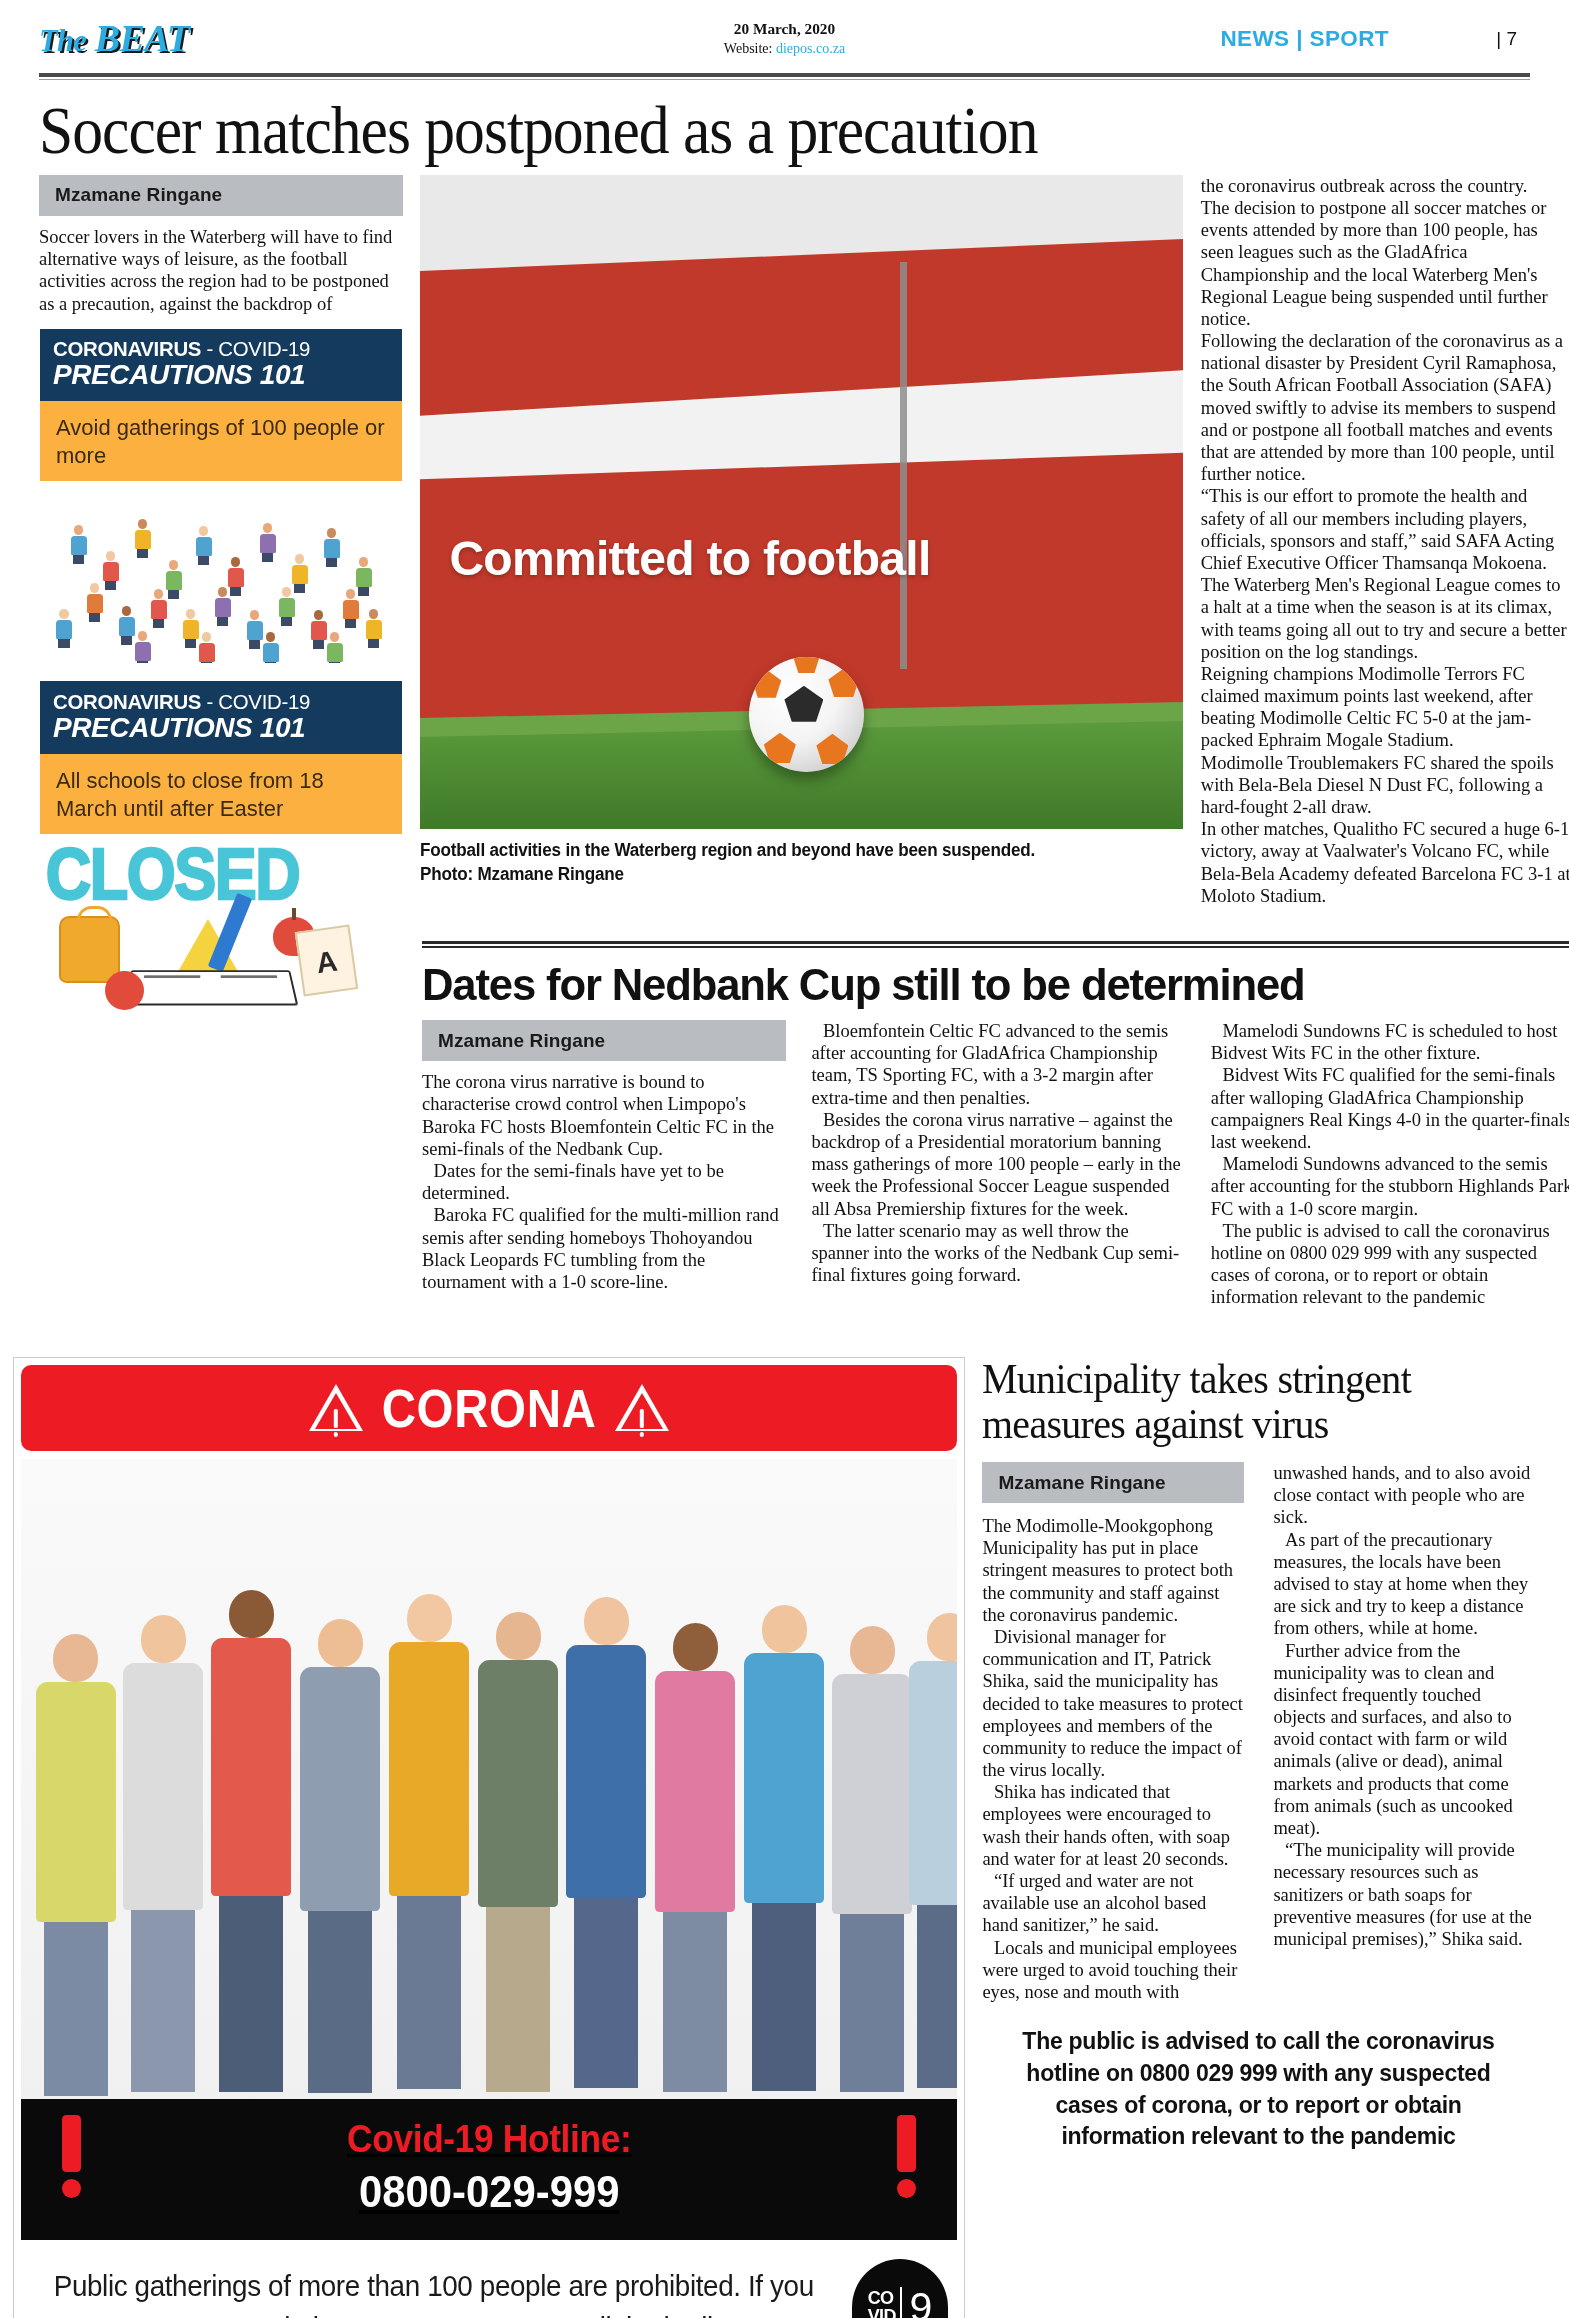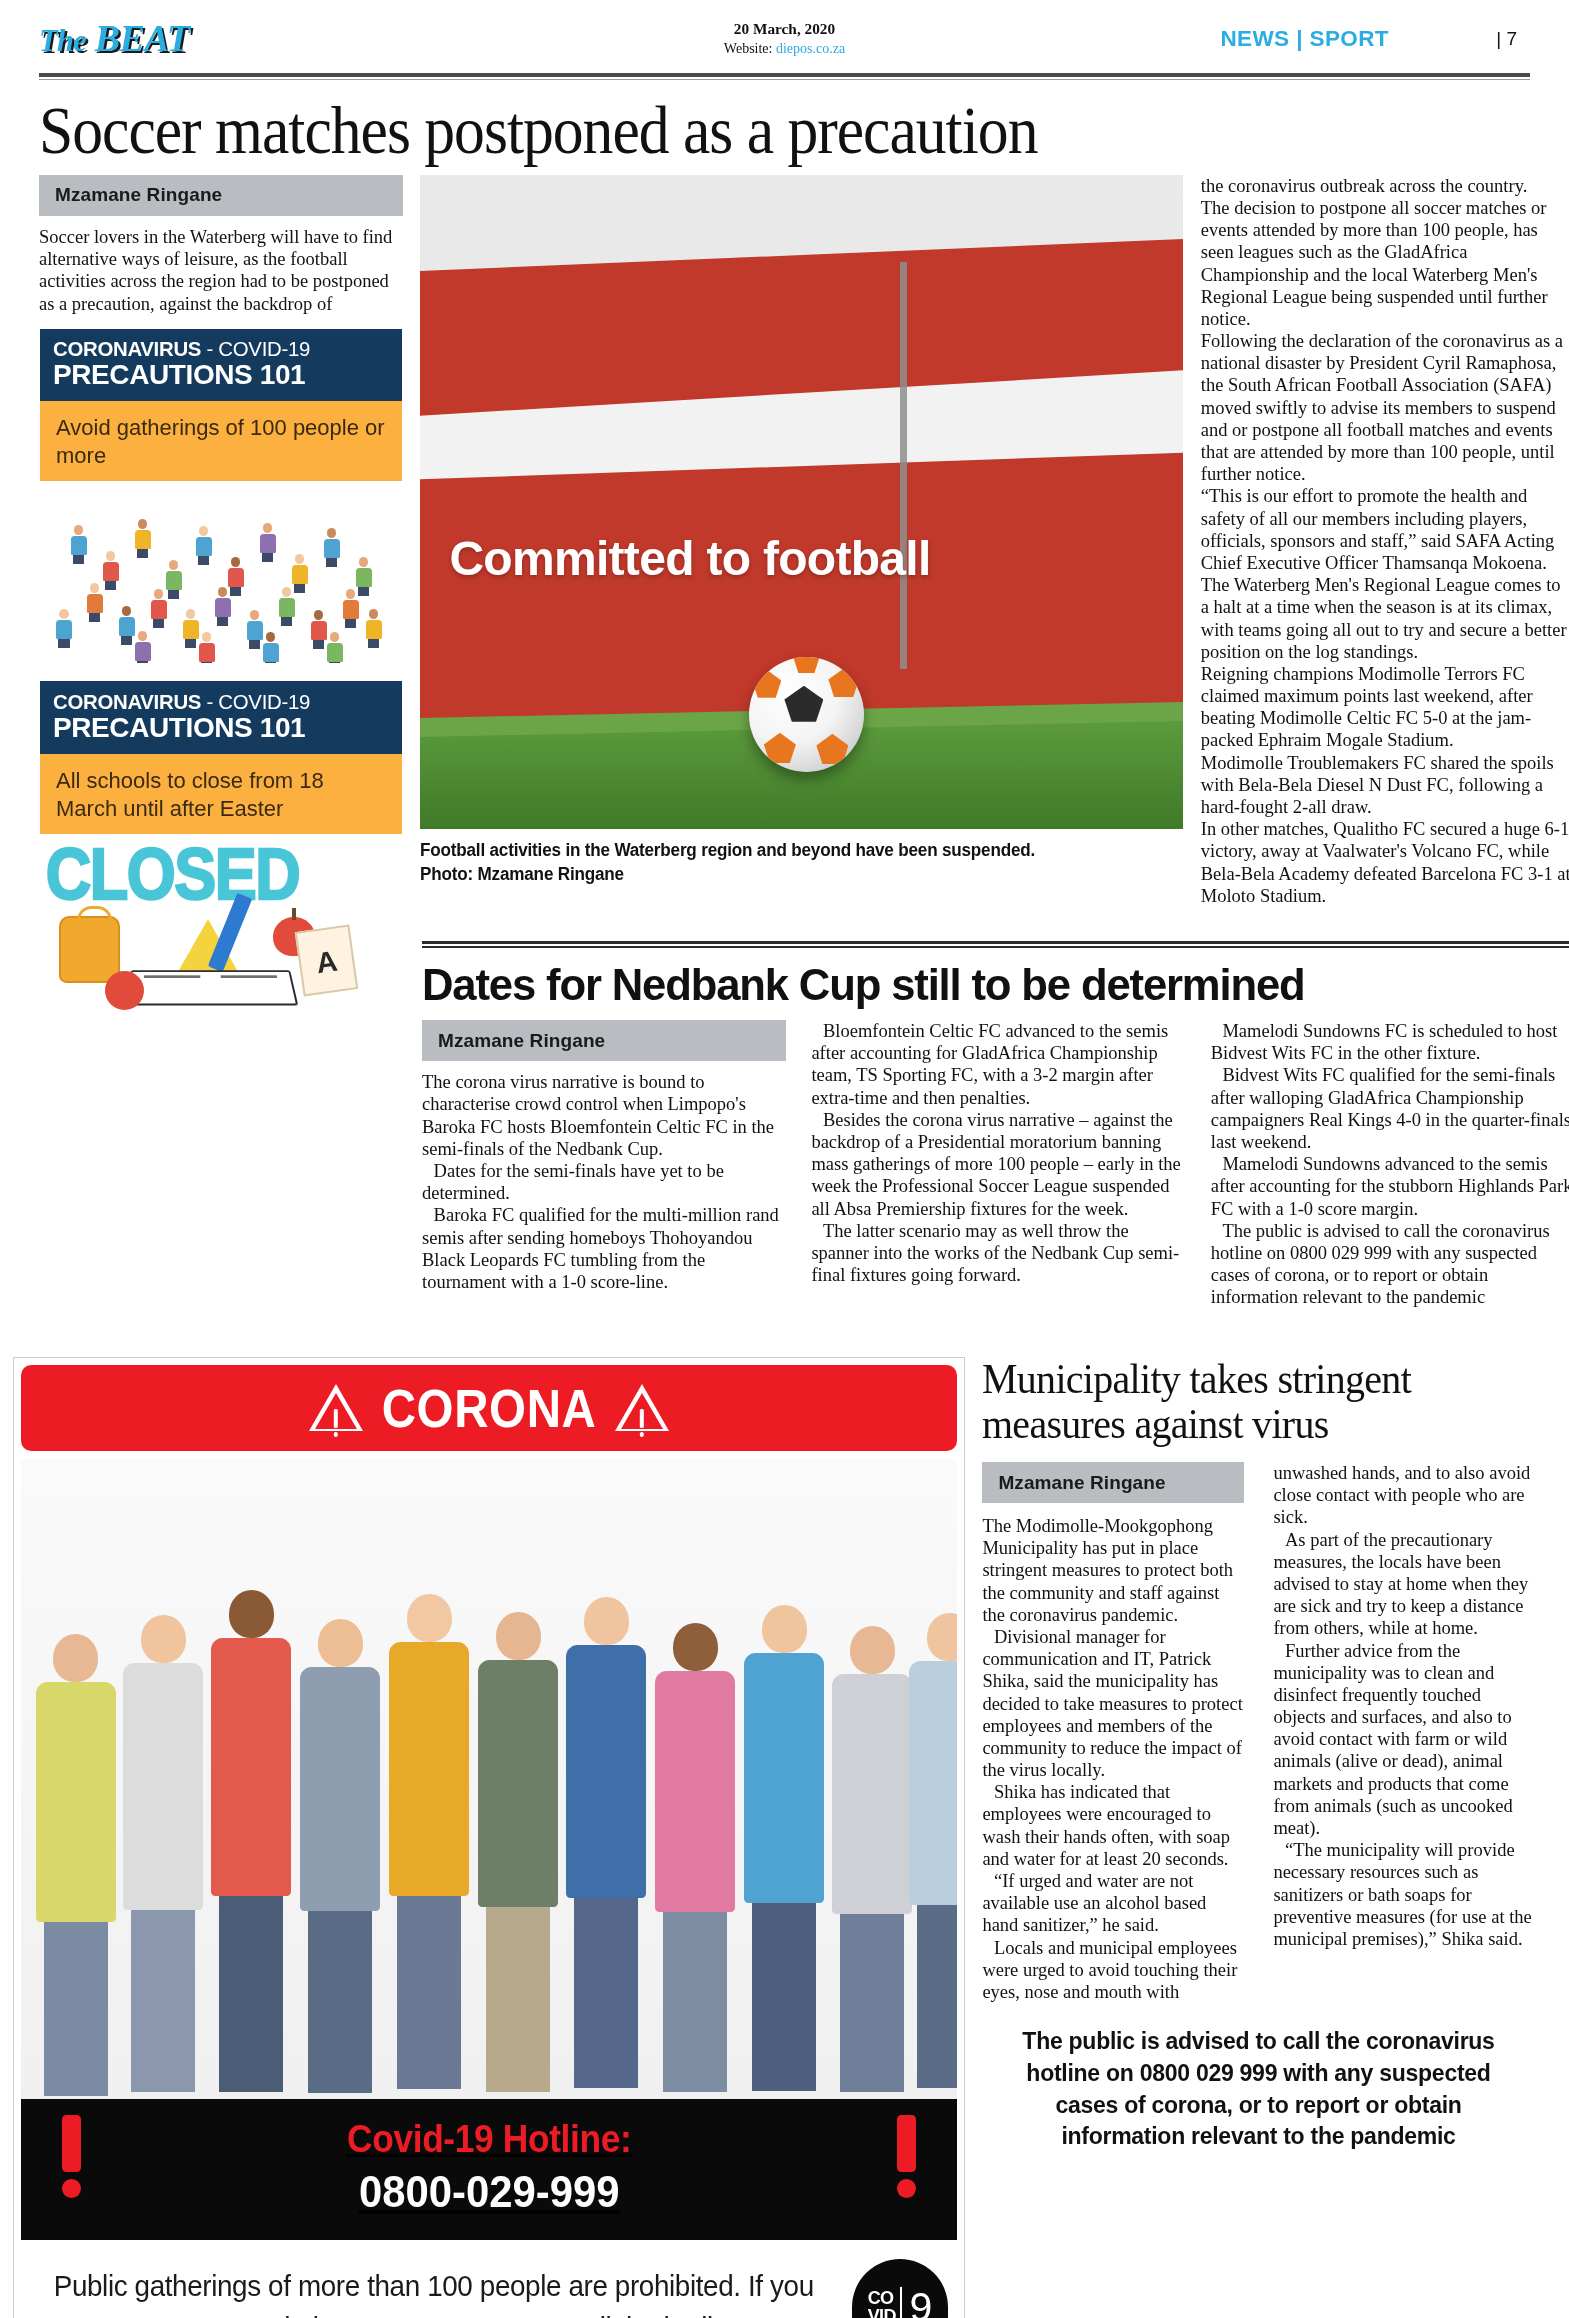--- a/index.html
+++ b/index.html
@@ -93,21 +93,21 @@
   
   .precaution { width: 364px; margin-top: 13px; border: 0.7px solid #ffffff; }
   .prec-head {
     background: #143a5e;
     padding: 10.2px 13px 11.6px 13px;
     font-family: "Liberation Sans", sans-serif;
     color: #ffffff;
   }
   .prec-head .l1 { font-size: 20.4px; line-height: 1.05; letter-spacing: -0.3px; }
   .prec-head .l1 b { font-weight: bold; }
-  .prec-head .l2 { font-size: 28px; font-weight: bold; line-height: 1.05; letter-spacing: -0.4px; }
+  .prec-head .l2 { font-size: 28px; font-weight: bold; line-height: 1.05; letter-spacing: -0.4px; font-style: italic; }
   .prec-body {
     background: #fbb040;
     padding: 13px 16px 11.6px 16px;
     font-family: "Liberation Sans", sans-serif;
     font-size: 22px;
     line-height: 1.26;
     color: #3a2a12;
     min-height: 67px;
   }
   .prec-art { background: #ffffff; height: 182px; position: relative; overflow: hidden; }

